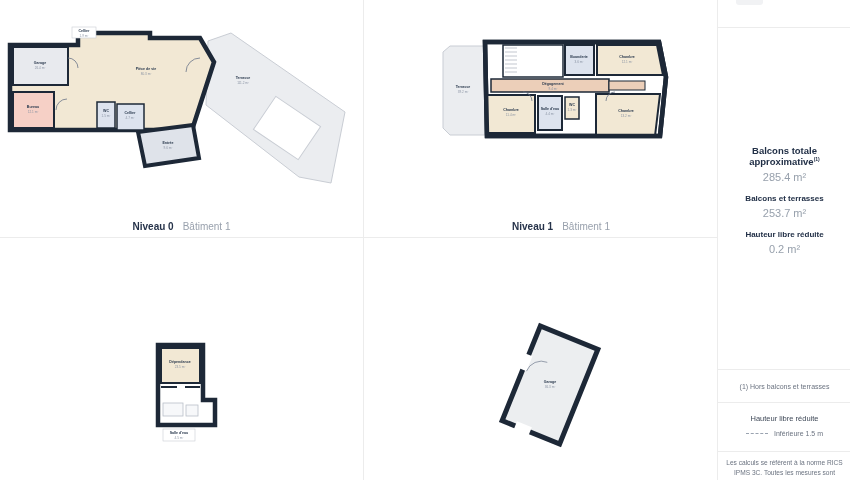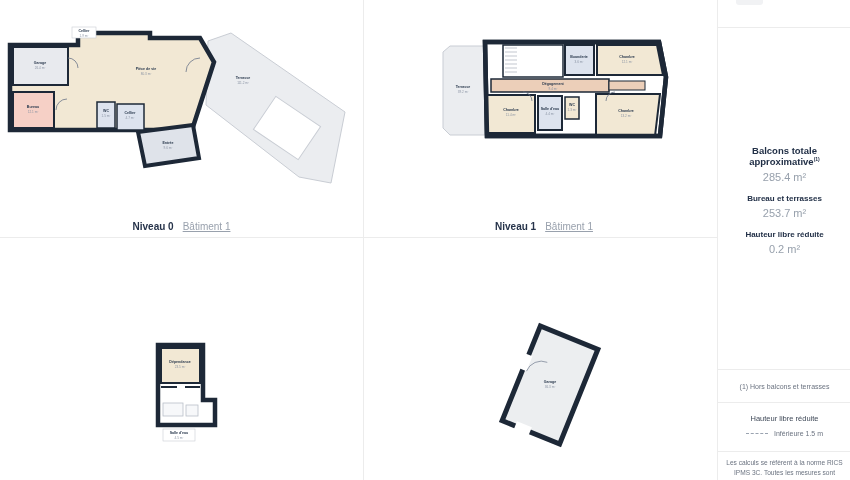--- a/index.html
+++ b/index.html
@@ -4,21 +4,21 @@
 <style>
   html,body{margin:0;padding:0;background:#fff;}
   .canvas{position:relative;width:850px;height:480px;background:#ffffff;overflow:hidden;
           font-family:"Liberation Sans",sans-serif;}
   .gridline{position:absolute;background:#ececec;}
   .plan{position:absolute;}
   .rn{font-size:3.6px;font-weight:bold;fill:#2B3A4E;text-anchor:middle;font-family:"Liberation Sans",sans-serif;}
   .ra{font-size:3.1px;fill:#8A93A3;text-anchor:middle;font-family:"Liberation Sans",sans-serif;}
   .caption{position:absolute;display:flex;justify-content:center;align-items:baseline;gap:9px;font-size:10px;}
   .caption .lvl{font-weight:bold;color:#26334A;}
-  .caption .bld{color:#99A1AD;text-decoration:underline;}
+  .caption .bld{color:#99A1AD;}
   .watermark{position:absolute;left:348px;top:216px;display:flex;align-items:center;gap:10px;z-index:5;}
   .watermark .brand-text{font-size:35px;color:#EFB7D3;font-weight:500;letter-spacing:1px;line-height:1;}
   .sidebar{position:absolute;left:717px;top:0;width:133px;height:480px;background:#fff;border-left:1px solid #ececec;}
   .sb-header{position:absolute;top:0;left:0;width:100%;height:27px;border-bottom:1px solid #ececec;}
   .sb-logo-remnant{position:absolute;left:18px;top:0;width:27px;height:5px;background:#f1f2f4;border-radius:0 0 3px 3px;}
   .sb-main{position:absolute;top:145px;left:0;width:100%;text-align:center;}
   .sb-metric-label{font-size:8px;font-weight:bold;color:#223047;margin-bottom:4px;}
   .sb-metric-label.big{font-size:9.5px;}
   .sb-metric-label sup{font-size:5px;}
   .sb-metric-value{font-size:11px;color:#97A0AC;margin-bottom:11px;}
@@ -189,38 +189,38 @@
       </g>
       <text class="rn" x="187" y="146">Garage</text>
       <text class="ra" x="187" y="151">36.3 m²</text>
     </g>
   </svg>
 
   <div class="caption" style="left:0;top:221px;width:363px;">
     <span class="lvl">Niveau 0</span>
     <span class="bld">Bâtiment 1</span>
   </div>
-  <div class="caption" style="left:367px;top:221px;width:354px;">
+  <div class="caption" style="left:384px;top:221px;width:354px;">
     <span class="lvl">Niveau 1</span>
     <span class="bld">Bâtiment 1</span>
   </div>
 
 
   <aside class="sidebar">
     <div class="sb-header">
       <div class="sb-logo-remnant"></div>
     </div>
 
     <div class="sb-main">
       <div class="sb-metric-label big">
         <span>Balcons totale approximative</span><sup>(1)</sup>
       </div>
       <div class="sb-metric-value">285.4 m²</div>
 
-      <div class="sb-metric-label">Bureau et terrasses</div>
+      <div class="sb-metric-label">Balcons et terrasses</div>
       <div class="sb-metric-value">253.7 m²</div>
 
       <div class="sb-metric-label">Hauteur libre réduite</div>
       <div class="sb-metric-value">0.2 m²</div>
     </div>
 
     <div class="sb-footnote">(1) Hors balcons et terrasses</div>
 
     <div class="sb-legend">
       <div class="sb-legend-title">Hauteur libre réduite</div>

